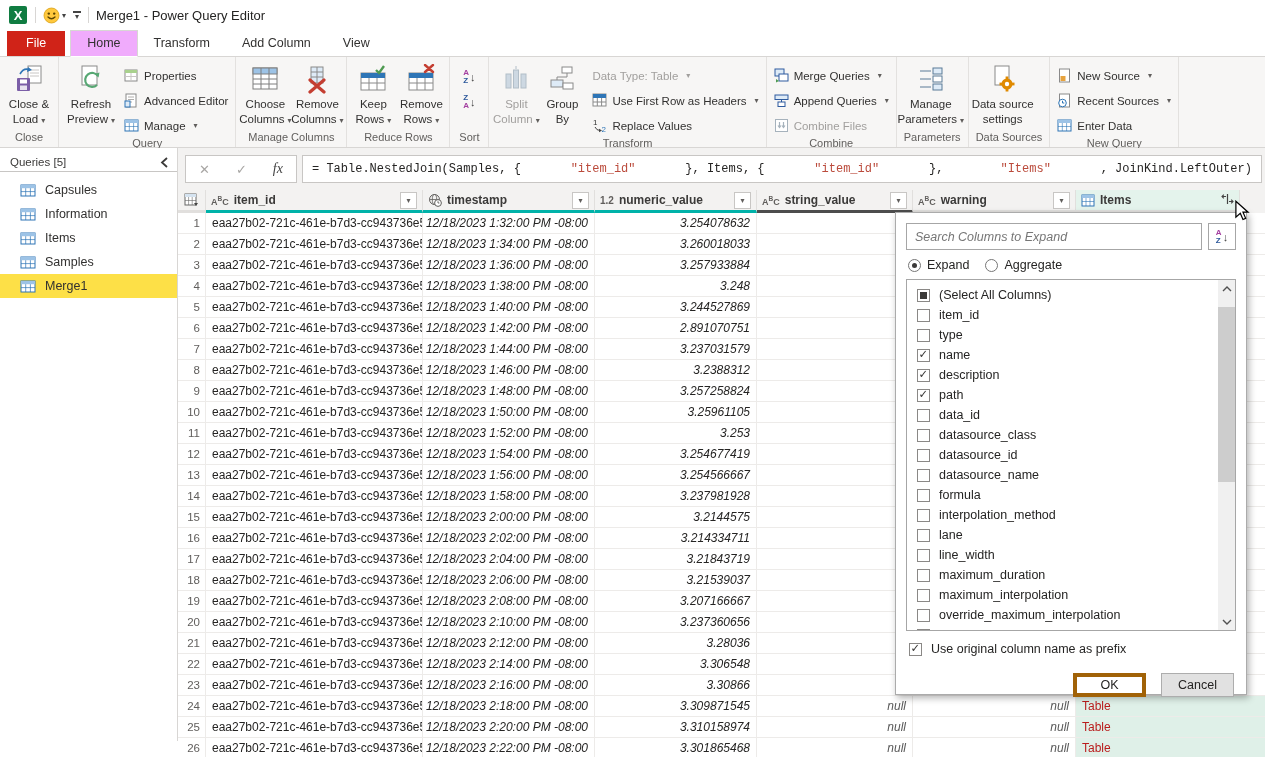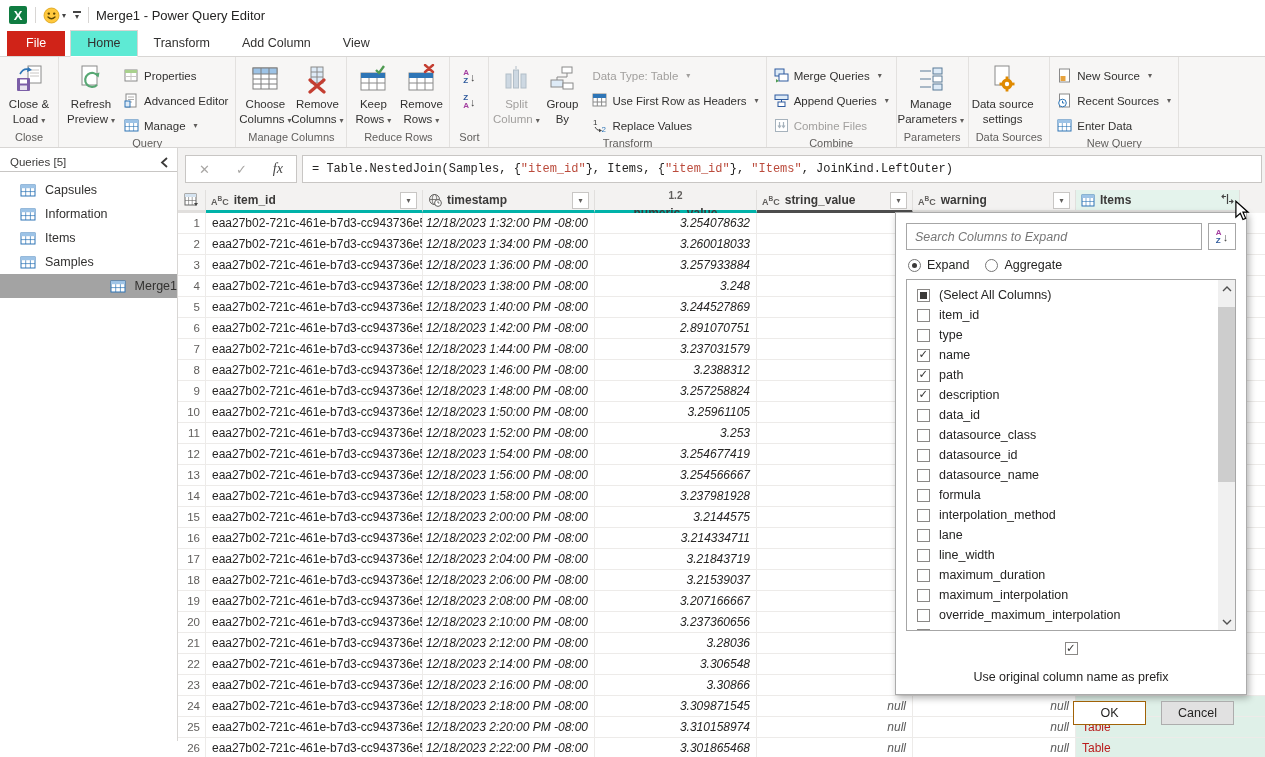--- a/index.html
+++ b/index.html
@@ -15,21 +15,21 @@
   .caret-sm { font-size:8px; color:#444; }
   .qat-custom { display:flex; flex-direction:column; align-items:center; line-height:4px; color:#444; }
   .qat-custom .bar { width:8px; height:1.5px; background:#444; margin-bottom:2px; }
   .app-title { color:#252423; }
 
   
   .tabbar { position:absolute; top:30px; left:0; right:0; height:27px; background:#fff;
     border-bottom:1px solid #D8D6D4; display:flex; align-items:flex-end; padding-left:7px; font-size:12.5px; }
   .tab { padding:5px 16px 6px; color:#323130; position:relative; }
   .tab-file { background:#D02318; color:#fff; padding:5px 19px 6px; margin-right:5px; }
-  .tab.active { background:#5eead4; border:1px solid #D8D6D4; border-bottom:1px solid #fff; margin-bottom:-1px; z-index:2; }
+  .tab.active { background:#f0abfc; border:1px solid #D8D6D4; border-bottom:1px solid #fff; margin-bottom:-1px; z-index:2; }
 
   
   .ribbon { position:absolute; top:57px; left:0; right:0; height:91px; background:#F7F6F5;
     border-bottom:1px solid #D8D6D4; display:flex; }
   .rgroup { display:flex; flex-direction:column; border-right:1px solid #E3E1DF; padding:3px 3px 0; }
   .rg-content { flex:1; display:flex; align-items:flex-start; }
   .rg-label { font-size:11px; color:#605E5C; text-align:center; padding:2px 4px 4px; white-space:nowrap; }
   .bigbtn { display:flex; flex-direction:column; align-items:center; width:52px; padding-top:4px;
     font-size:11.5px; color:#323130; text-align:center; line-height:1.3; }
   .bigbtn .blabel { margin-top:3px; }
@@ -45,30 +45,30 @@
   .azarrow { font-size:11px; color:#444; }
 
   
   .fbar { position:absolute; top:148px; left:178px; right:0; height:42px; background:#F3F2F1;
     display:flex; align-items:center; gap:5px; padding:0 3px 0 7px; }
   .fbtns { background:#fff; border:1px solid #C8C6C4; height:28px; width:112px; flex:none;
     display:flex; align-items:center; justify-content:space-around; }
   .fx-x { color:#A8A6A4; font-size:13px; } .fx-check { color:#A8A6A4; font-size:13px; }
   .fx-fx { font-family:"Liberation Serif","DejaVu Serif",serif; font-style:italic; font-size:14px; color:#444; }
   .ffield { background:#fff; border:1px solid #C8C6C4; height:28px; flex:1; display:flex; align-items:center;
-    padding:0 9px; font-family:"Liberation Mono","DejaVu Sans Mono",monospace; font-size:12px; white-space:pre; overflow:hidden; }
+    padding:0 9px; font-family:"Liberation Mono","DejaVu Sans Mono",monospace; font-size:12px; white-space:pre; overflow:hidden;justify-content:space-between; }
   .ftok-string { color:#BB4B3C; }
 
   
   .sidebar { position:absolute; top:148px; left:0; width:178px; bottom:16px; background:#fff; border-right:1px solid #D8D6D4; }
   .sb-head { display:flex; align-items:center; justify-content:space-between; padding:8px 8px 3px 10px;
     border-bottom:1px solid #C8C6C4; font-size:11.5px; color:#3B3A39; }
   .q-list { padding-top:6px; }
   .q-item { display:flex; align-items:center; gap:9px; height:24px; padding-left:20px; font-size:12.5px; color:#323130; }
-  .q-item.selected { background:#a3a3a3;justify-content:flex-end; }
+  .q-item.selected { background:#fde047; }
 
   
   .grid { position:absolute; top:190px; left:178px; right:0; bottom:0; overflow:hidden; background:#fff; }
   .grid-head { display:flex; height:23px; background:#F3F2F1; }
   .hcell { display:flex; align-items:center; gap:5px; padding:0 5px; border-right:1px solid #E1DFDD;
     border-bottom:3px solid #E1DFDD; font-size:12px; font-weight:bold; color:#3B3A39; flex:none; }
   .hcell.corner { width:28px; padding:0 3px; justify-content:center; }
   .hcell.sel { background:#E4F3EC; }
   .u-teal { border-bottom-color:#00B2A9 !important; }
   .u-dark { border-bottom-color:#4D4D4D !important; }
@@ -83,21 +83,21 @@
   .cell { border-right:1px solid #EDEBE9; border-bottom:1px solid #EDEBE9; padding:0 6px; font-size:12px;
     display:flex; align-items:center; white-space:nowrap; overflow:hidden; flex:none; background:#fff; }
   .c-num { width:28px; justify-content:flex-end; color:#605E5C; font-size:11.5px; padding:0 5px; }
   .c-item { width:217px; }
   .c-ts { width:172px; justify-content:flex-end; font-style:italic; }
   .c-val { width:162px; justify-content:flex-end; font-style:italic; }
   .c-str { width:156px; justify-content:flex-end; font-style:italic; color:#595959; }
   .c-warn { width:163px; justify-content:flex-end; font-style:italic; color:#595959; }
   .c-items { width:191px; color:#b91c1c; }
   .c-items.tbl { background:#DFF0E8; }
-  .col-item_id { width:217px; } .col-timestamp { width:172px; } .col-numeric_value { width:162px;flex-direction:column; }
+  .col-item_id { width:217px; } .col-timestamp { width:172px; } .col-numeric_value { width:162px; }
   .col-string_value { width:156px; } .col-warning { width:163px; } .col-Items { width:164px; }
 
   
   .xpanel { position:absolute; left:895px; top:212px; width:352px; height:483px; background:#fff;
     border:1px solid #ABABAB; box-shadow:2px 3px 7px rgba(0,0,0,.3); z-index:5; font-size:12.5px; }
   .xp-search-row { margin:10px 10px 0; display:flex; gap:6px; }
   .xp-search { flex:1; height:27px; border:1px solid #A6A6A6; padding:0 8px; font-size:12.5px;
     font-family:inherit; color:#252423; outline:none; }
   .xp-search::placeholder { color:#767676; font-style:italic; }
   .xp-az { width:28px; height:27px; border:1px solid #A6A6A6; background:#fff; display:flex;
@@ -107,24 +107,24 @@
   .radio { width:13px; height:13px; border:1px solid #767676; border-radius:50%; position:relative; flex:none; }
   .radio.sel::after { content:""; position:absolute; inset:3px; border-radius:50%; background:#3B3A39; }
   .xp-list { margin:0 10px; border:1px solid #A6A6A6; height:352px; overflow:hidden; position:relative; padding:5px 0 0 3px; }
   .xp-item { display:flex; align-items:center; gap:9px; height:20px; padding-left:7px; }
   .cb { width:13px; height:13px; border:1px solid #8A8886; background:#fff; position:relative; flex:none; }
   .cb.checked::after { content:"✓"; position:absolute; top:-2.5px; left:0.5px; font-size:11.5px; color:#3B3A39; }
   .cb.ind::after { content:""; position:absolute; inset:2px; background:#3B3A39; }
   .xp-scroll { position:absolute; top:0; right:0; width:17px; height:100%; background:#F0F0F0; }
   .xp-sarrow { position:absolute; left:0; width:17px; height:17px; display:flex; align-items:center; justify-content:center; background:#F0F0F0; }
   .xp-thumb { position:absolute; top:27px; left:0; width:17px; height:175px; background:#CDCDCD; }
-  .xp-prefix { display:flex; align-items:center; gap:15px; margin:11px 13px 0;flex-direction:column; }
+  .xp-prefix { display:flex; align-items:center; gap:9px; margin:11px 13px 0; }
   .xp-buttons { display:flex; justify-content:flex-end; gap:15px; margin:17px 12px 0; }
   .btn { min-width:73px; height:24px; display:flex; align-items:center; justify-content:center; font-size:12.5px; }
-  .btn-ok { background:#fff; border:1px solid #a16207; }
+  .btn-ok { background:#fff; border:4px solid #a16207; }
   .btn-cancel { background:#E1E1E1; border:1px solid #ADADAD; }
 
   .cursor-svg { position:absolute; left:1233px; top:200px; z-index:9; }
 </style>
 </head>
 <body>
 
 <div class="titlebar">
   <svg class="excel-icon" viewBox="0 0 20 20">
     <rect x="1" y="1" width="18" height="18" rx="2" fill="#107C41"></rect>
@@ -897,26 +897,26 @@
     <span class="xp-label">type</span>
   </div>
 
   <div class="xp-item">
     <span class="cb checked"></span>
     <span class="xp-label">name</span>
   </div>
 
   <div class="xp-item">
     <span class="cb checked"></span>
+    <span class="xp-label">description</span>
+  </div>
+
+  <div class="xp-item">
+    <span class="cb checked"></span>
     <span class="xp-label">path</span>
-  </div>
-
-  <div class="xp-item">
-    <span class="cb checked"></span>
-    <span class="xp-label">description</span>
   </div>
 
   <div class="xp-item">
     <span class="cb"></span>
     <span class="xp-label">data_id</span>
   </div>
 
   <div class="xp-item">
     <span class="cb"></span>
     <span class="xp-label">datasource_class</span>

